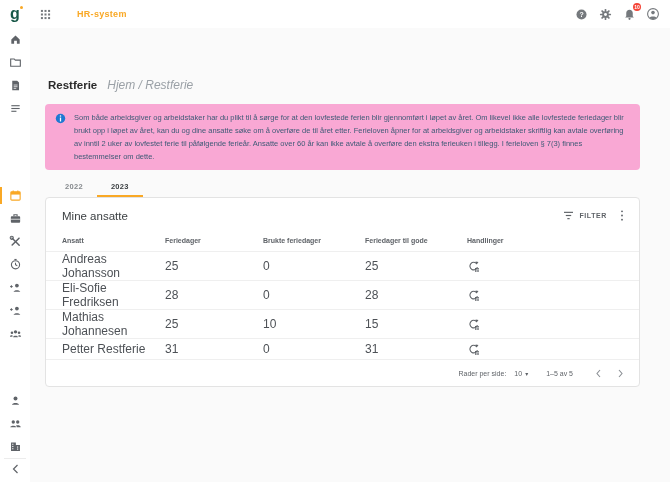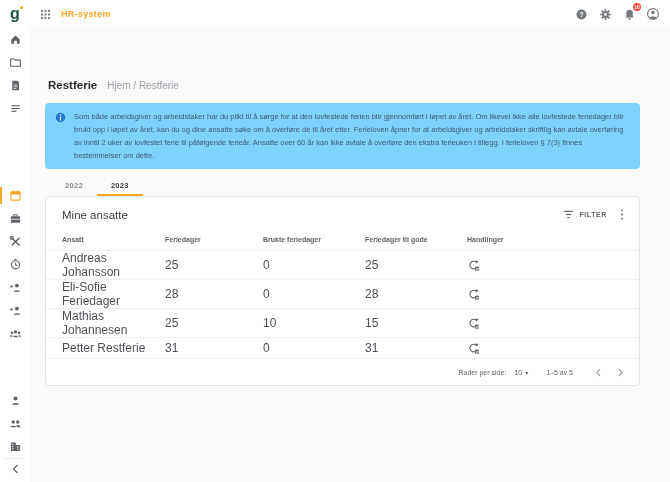--- a/index.html
+++ b/index.html
@@ -10,21 +10,21 @@
   }
   svg { display:block; }
 
   
   .topbar { position:absolute; top:0; left:0; right:0; height:28px; background:#fff;
             display:flex; align-items:center; z-index:6; }
   .logo-wrap { width:30px; display:flex; justify-content:center; }
   .logo { position:relative; font-size:16px; font-weight:bold; color:#175747; line-height:1; }
   .logo-dot { position:absolute; top:0px; right:-3px; width:3px; height:3px; border-radius:50%; background:#F9A825; }
   .apps-btn { margin-left:10px; cursor:pointer; }
-  .app-title { margin-left:10px; font-size:9px; font-weight:bold; letter-spacing:.3px; color:#F9A825; }
+  .app-title { margin-left:26px; font-size:9px; font-weight:bold; letter-spacing:.3px; color:#F9A825; }
   .topbar-right { margin-left:auto; display:flex; align-items:center; gap:8px; padding-right:9px; }
   .icon-btn { position:relative; width:16px; height:16px; display:flex; align-items:center; justify-content:center; cursor:pointer; }
   .badge { position:absolute; top:-3px; right:-4px; min-width:8px; height:8px; border-radius:5px;
            background:#F44336; color:#fff; font-size:5px; font-weight:bold;
            display:flex; align-items:center; justify-content:center; padding:0 1px; }
 
   
   .sidebar { position:absolute; left:0; top:28px; bottom:0; width:30px; background:#fff;
              display:flex; flex-direction:column; align-items:center; z-index:5; }
   .nav-item { position:relative; width:30px; height:23px; display:flex; align-items:center;
@@ -32,23 +32,23 @@
   .nav-item.active::before { content:""; position:absolute; left:0; top:3px; bottom:3px; width:2px; background:#F9A825; }
   .nav-gap { height:64px; }
   .nav-flex { flex:1; }
   .collapse-wrap { width:22px; border-top:1px solid #ECECEC; padding:5px 0 8px; display:flex; justify-content:center; }
 
   
   .content { position:absolute; left:30px; top:28px; right:0; bottom:0; background:#FAFAFA;
              padding:10px 30px 0 15px; overflow:hidden; }
   .page-head { display:flex; align-items:baseline; gap:10px; margin:1px 0 12px 3px; }
   .page-title { font-size:11.5px; font-weight:bold; color:#2b2b2b;margin-top:40px; }
-  .breadcrumb { font-size:10px; color:#9AA0A6; }
-
-  .banner { background:#7dd3fc; border-radius:4px; padding:7px 14px 7px 10px; display:flex; gap:8px; }
+  .breadcrumb { font-size:12px; color:#9AA0A6;font-style:italic; }
+
+  .banner { background:#f9a8d4; border-radius:4px; padding:7px 14px 7px 10px; display:flex; gap:8px; }
   .banner-icon { flex:none; margin-top:2px; }
   .banner-text { font-size:7.5px; line-height:13px; color:#3E5A76; }
 
   .tabs { display:flex; margin:6px 0 0 6px; }
   .tab { padding:6px 14px 4px; font-size:7.5px; font-weight:bold; letter-spacing:.3px;
          color:#85898D; border-bottom:2px solid transparent; cursor:pointer; }
   .tab.active { color:#3C4043; border-bottom-color:#F9A825; }
 
   
   .card { background:#fff; border:1px solid #E3E3E3; border-radius:4px; }
@@ -341,21 +341,21 @@
                   <g fill="#5F6368">
                     <rect x="8.6" y="8.6" width="1.7" height="1.7"></rect>
                     <rect x="11" y="8.6" width="1.7" height="1.7"></rect>
                     <rect x="8.6" y="11" width="1.7" height="1.7"></rect>
                     <rect x="11" y="11" width="1.7" height="1.7"></rect>
                   </g>
                 </svg>
               </span></td>
         </tr>
         <tr>
-          <td>Eli-Sofie Feriedager</td>
+          <td>Eli-Sofie Fredriksen</td>
           <td>28</td>
           <td>0</td>
           <td>28</td>
           <td><span class="action-btn">
                 <svg width="13" height="13" viewBox="0 0 14 14">
                   <path d="M10.6 4.2 A4.1 4.1 0 1 0 11.2 7.6" fill="none" stroke="#5F6368" stroke-width="1.2"></path>
                   <polygon points="9.2,1.6 12.4,2.2 10.3,4.9" fill="#5F6368"></polygon>
                   <g fill="#5F6368">
                     <rect x="8.6" y="8.6" width="1.7" height="1.7"></rect>
                     <rect x="11" y="8.6" width="1.7" height="1.7"></rect>

